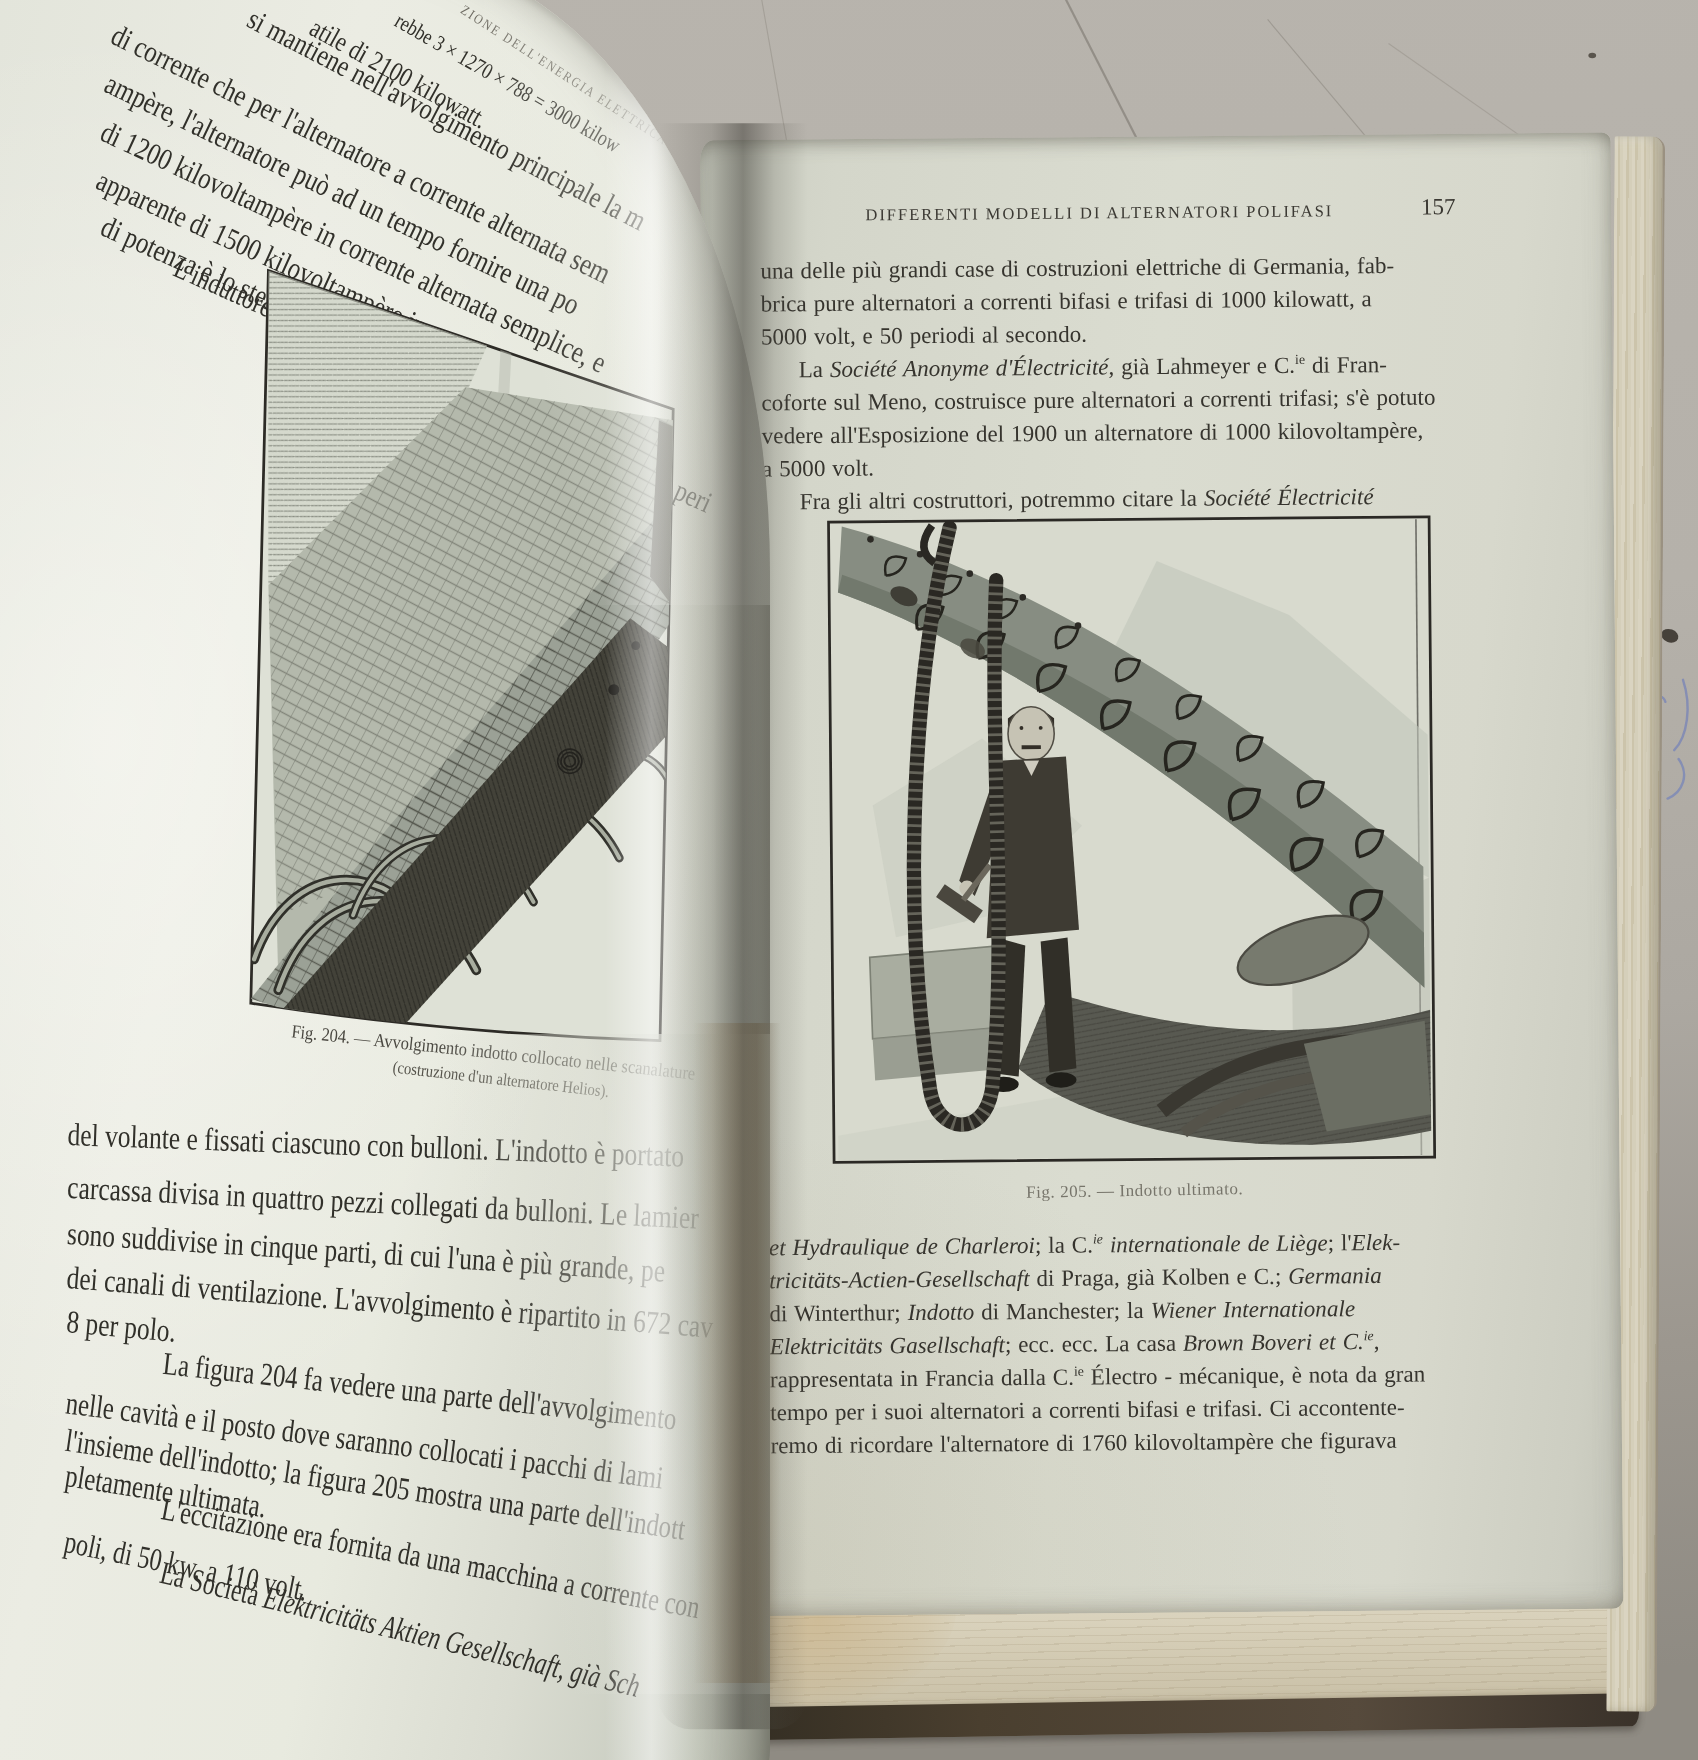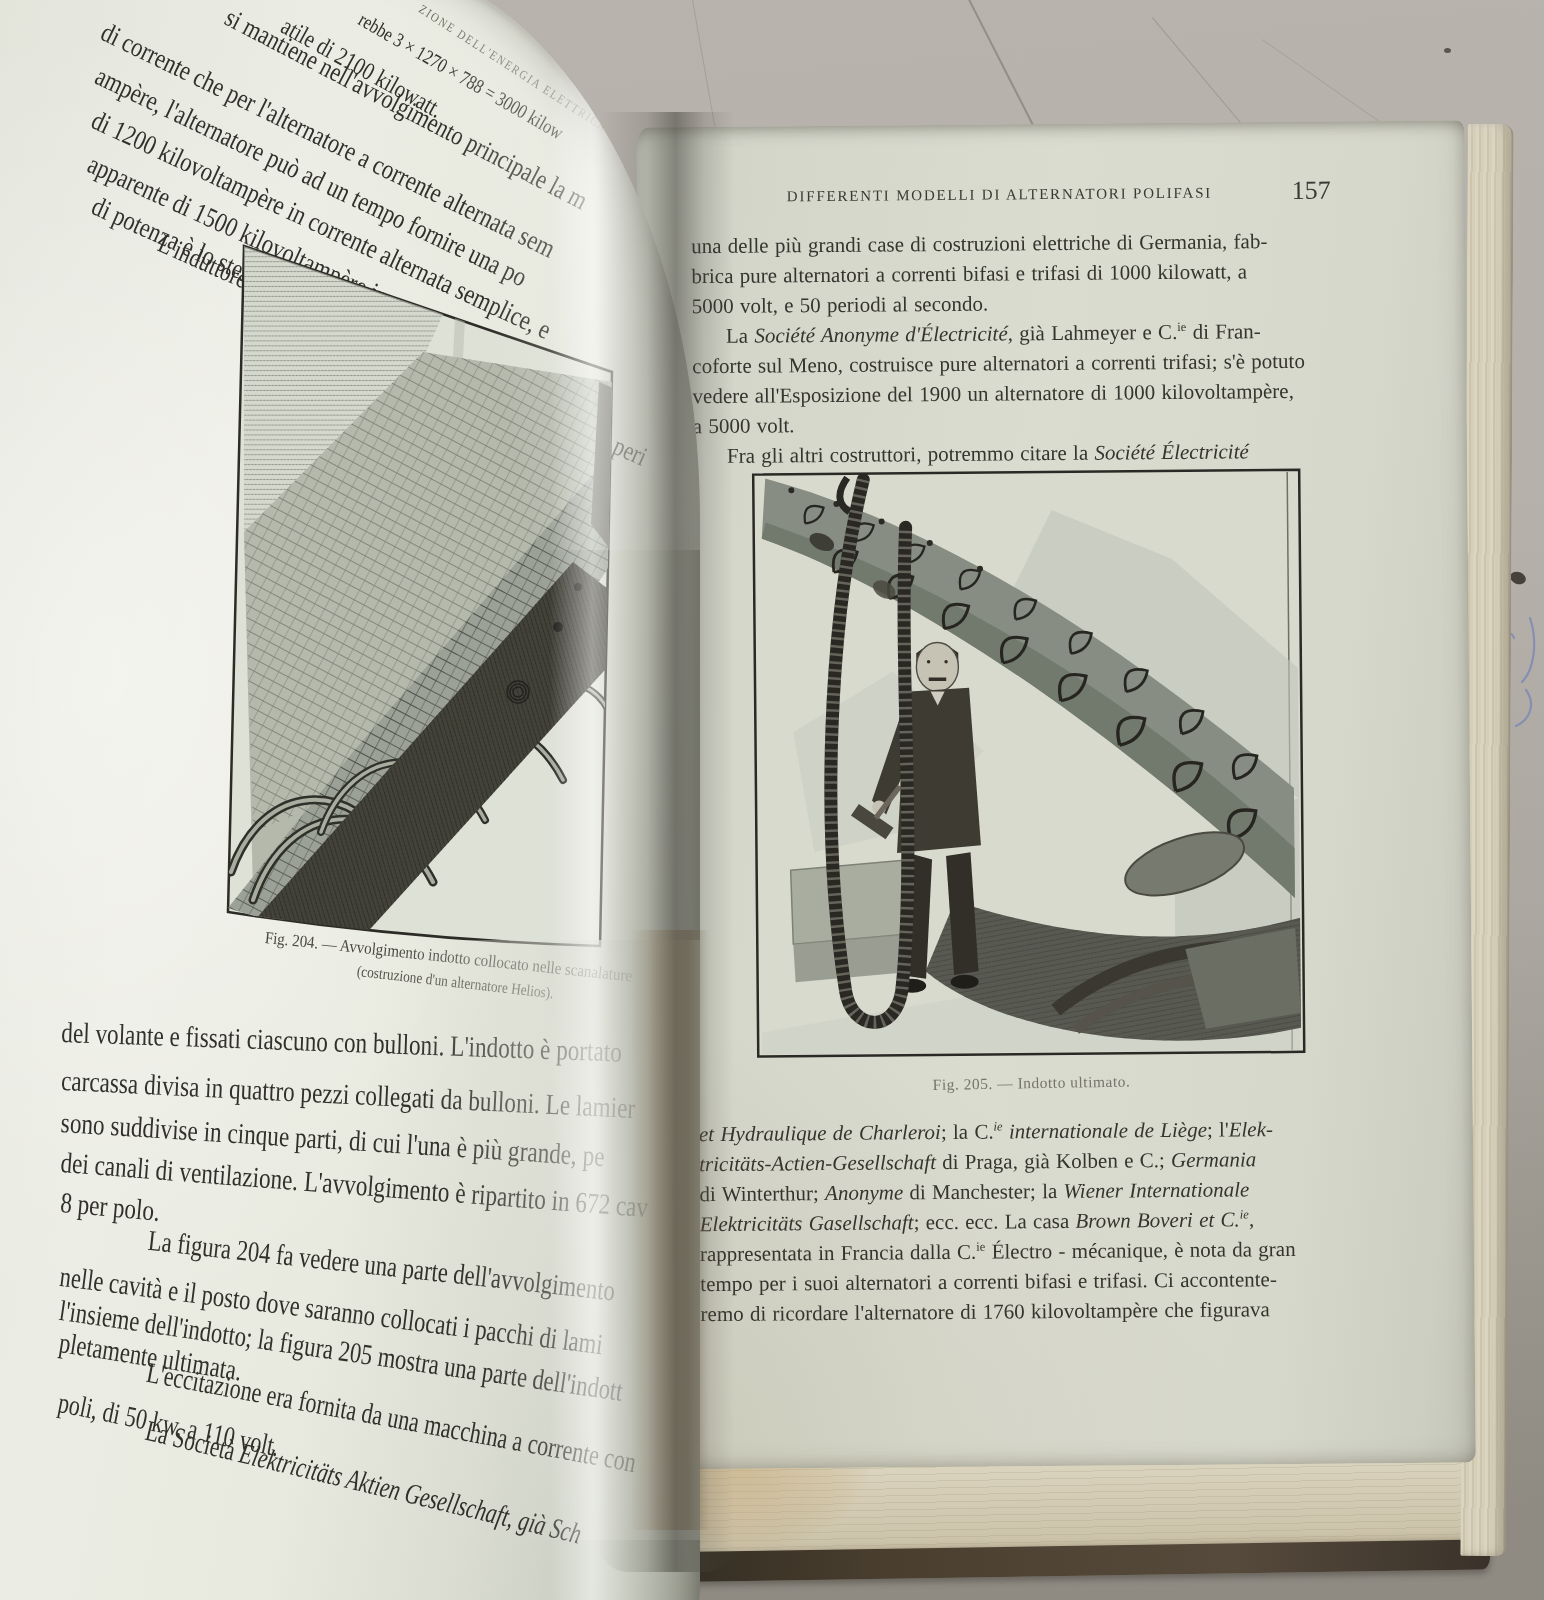--- a/index.html
+++ b/index.html
@@ -44,21 +44,21 @@
     position:absolute;left:642px;top:124px;width:828px;height:1342px;overflow:hidden;
     background:
       radial-gradient(130% 60% at 0% 100%,rgba(160,150,120,.20),transparent 55%),
       linear-gradient(96deg,#c9ccc0 0%,#d4d6ca 13%,#dadcd0 45%,#d7d8cc 78%,#cdcec2 94%,#c3c4b8 100%);
     border-radius:12px 8px 10px 44px / 20px 8px 10px 60px;
     transform:rotate(-.5deg);
     box-shadow:inset 0 12px 18px -12px rgba(110,108,98,.85), inset -14px 0 26px -18px rgba(120,118,108,.7), inset 0 -14px 22px -16px rgba(120,112,95,.7);
     color:#36342e;
   }
   .rp-header{position:absolute;left:150px;top:62px;font-size:15px;letter-spacing:1.8px;color:#3b3933;white-space:nowrap;}
-  .rp-num{position:absolute;left:655px;top:54px;font-size:26px;color:#3b3933;}
+  .rp-num{position:absolute;left:655px;top:54px;font-size:21px;color:#3b3933;}
   .para{position:absolute;left:54px;width:722px;}
   .rl{height:30px;line-height:30px;font-size:21px;white-space:nowrap;word-spacing:1px;}
   .indent .rl-1{text-indent:34px;}
   #p1{top:104px;} #p2{top:194px;} #p3{top:314px;} #p4{top:992px;}
   .rp-fig{position:absolute;left:112px;top:346px;}
   .rp-caption{position:absolute;left:112px;top:950px;width:550px;text-align:center;
     font-size:15.5px;letter-spacing:.5px;color:#77756b;transform:rotate(-.5deg);}
   sup{font-size:.6em;vertical-align:super;line-height:0;text-align:right;}
   
   .page-left{
@@ -233,21 +233,21 @@
 
     <path d="M112,8 C76,150 66,360 90,520 C96,558 138,564 146,520 C162,380 146,210 154,56" stroke="#2a2823" stroke-width="13" fill="none" stroke-linecap="round"></path>
     <path d="M112,8 C76,150 66,360 90,520 C96,558 138,564 146,520 C162,380 146,210 154,56" stroke="#adad9e" stroke-width="13" fill="none" stroke-dasharray="2.5 5.5" opacity=".45"></path>
     <path d="M96,6 q-16,22 2,34" stroke="#2a2823" stroke-width="7" fill="none"></path>
   </svg>
   <div class="rp-caption">Fig. 205. — Indotto ultimato.</div>
 
   <div class="para" id="p4">
       <div class="rl rl-1"><i>et Hydraulique de Charleroi</i>; la C.<i><sup>ie</sup></i> <i>internationale de Liège</i>; l'<i>Elek-</i></div>
       <div class="rl rl-2"><i>tricitäts-Actien-Gesellschaft</i> di Praga, già Kolben e C.; <i>Germania</i></div>
-      <div class="rl rl-3">di Winterthur; <i>Anonyme</i> di Manchester; la <i>Wiener Internationale</i></div>
+      <div class="rl rl-3">di Winterthur; <i>Indotto</i> di Manchester; la <i>Wiener Internationale</i></div>
       <div class="rl rl-4"><i>Elektricitäts Gasellschaft</i>; ecc. ecc. La casa <i>Brown Boveri et C.</i><i><sup>ie</sup></i>,</div>
       <div class="rl rl-5">rappresentata in Francia dalla C.<sup>ie</sup> Électro - mécanique, è nota da gran</div>
       <div class="rl rl-6">tempo per i suoi alternatori a correnti bifasi e trifasi. Ci accontente-</div>
       <div class="rl rl-7">remo di ricordare l'alternatore di 1760 kilovoltampère che figurava</div>
     </div>
 </div>
 
 <div class="page-left">
   <div>
       <div class="lt lt-1">ZIONE DELL'ENERGIA ELETTRICA</div>

